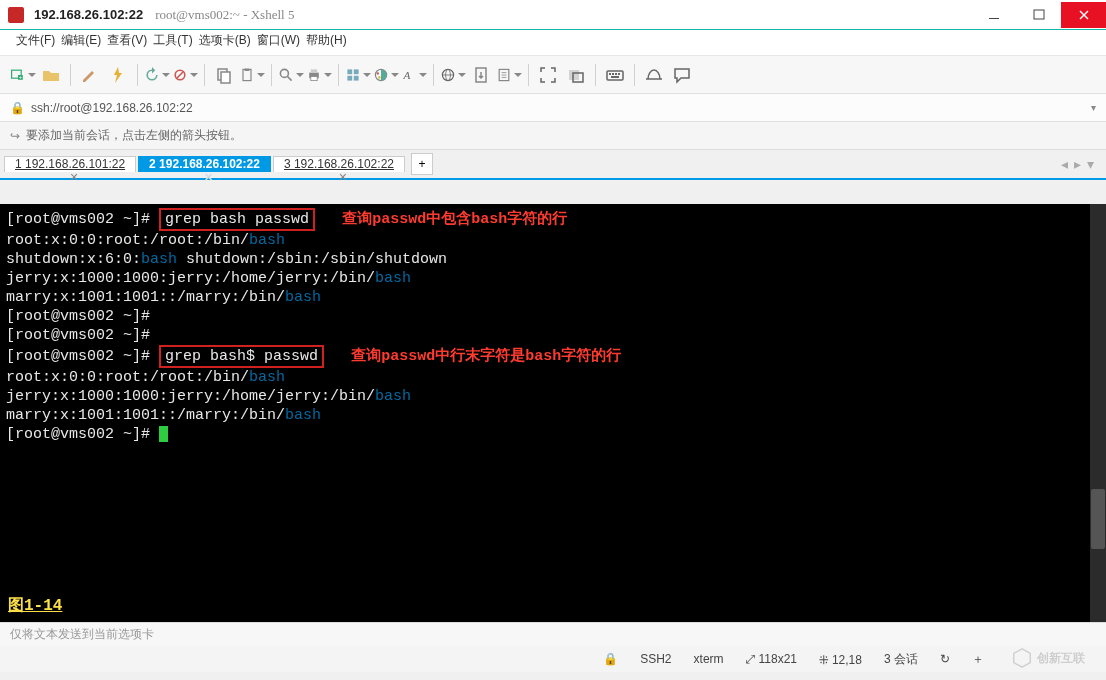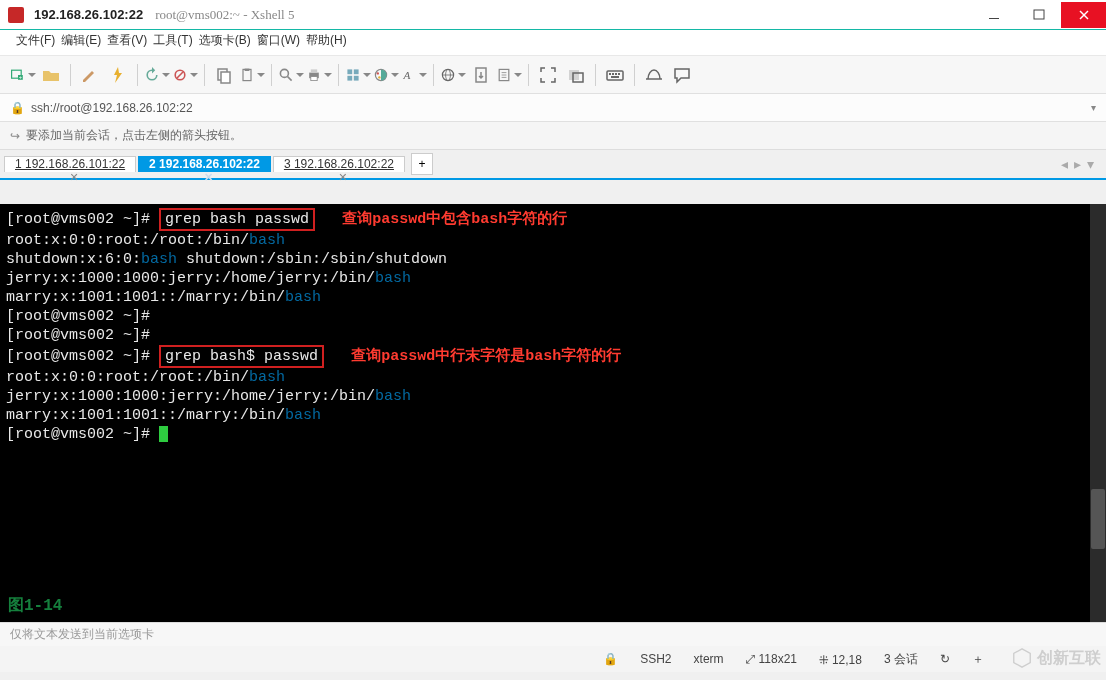--- a/index.html
+++ b/index.html
@@ -30,26 +30,26 @@
 .tab.active .tab-close { color: #cde; }
 .tab-add { width: 22px; height: 22px; border: 1px solid #ccc; background: #fff; display: flex; align-items: center; justify-content: center; margin-left: 4px; cursor: pointer; }
 .tab-nav { margin-left: auto; color: #aaa; font-size: 14px; padding-right: 8px; display:flex; gap:6px;}
 .terminal { background: #000; color: #ddd; font-family: "Consolas", "Courier New", monospace; font-size: 15px; line-height: 19px; padding: 4px 6px; height: 418px; overflow: hidden; position: relative; margin-top: 24px; }
 .term-line { white-space: pre; }
 .c-w { color: #e8e8e8; }
 .c-r { color: #0369a1; font-weight: normal; }
 .c-red { color: #ff3b30; font-weight: bold; }
 .boxed { border: 2px solid #d02020; padding: 0 4px; display: inline-block; }
 .cursor { display: inline-block; width: 9px; height: 16px; background: #2ecc40; vertical-align: middle; }
-.fig-label { position: absolute; bottom: 6px; left: 8px; color: #15803d; font-weight: bold; font-size: 16px; }
+.fig-label { position: absolute; bottom: 6px; left: 8px; color: #fde047; font-weight: bold; font-size: 16px; text-decoration: underline; }
 .term-scroll { position: absolute; right: 0; top: 0; width: 16px; height: 100%; background: #2b2b2b; }
 .term-thumb { position: absolute; right: 1px; top: 285px; width: 14px; height: 60px; background: #555; border-radius: 2px; }
 .statusbar-input { height: 24px; background: #f7f7f7; display: flex; align-items: center; padding: 0 10px; border-top: 1px solid #ddd; color: #999; font-size: 12px; }
 .statusbar { height: 26px; background: #f4f4f4; display: flex; align-items: center; padding: 0 10px; color: #444; font-size: 12px; gap: 22px; justify-content: flex-end; }
-.watermark { position: absolute; right: 0; bottom: 2px; width: 100px; height: 40px; display:flex; align-items:center; justify-content:center; color:#bbb; font-size:16px; font-weight:bold; opacity:0.65;}
+.watermark { position: absolute; right: 8px; bottom: 2px; width: 100px; height: 40px; display:flex; align-items:center; justify-content:center; color:#bbb; font-size:12px; font-weight:bold; opacity:0.65;}
 .watermark svg { margin-right:4px;}
 .svg-ico { width:16px; height:16px; fill:currentColor; }
 .svg-ico-lg { width:20px; height:20px; fill:currentColor; }
 </style>
 </head>
 <body>
 
 <div class="titlebar">
   <div class="app-icon"></div>
   <span class="title-main">192.168.26.102:22</span>

